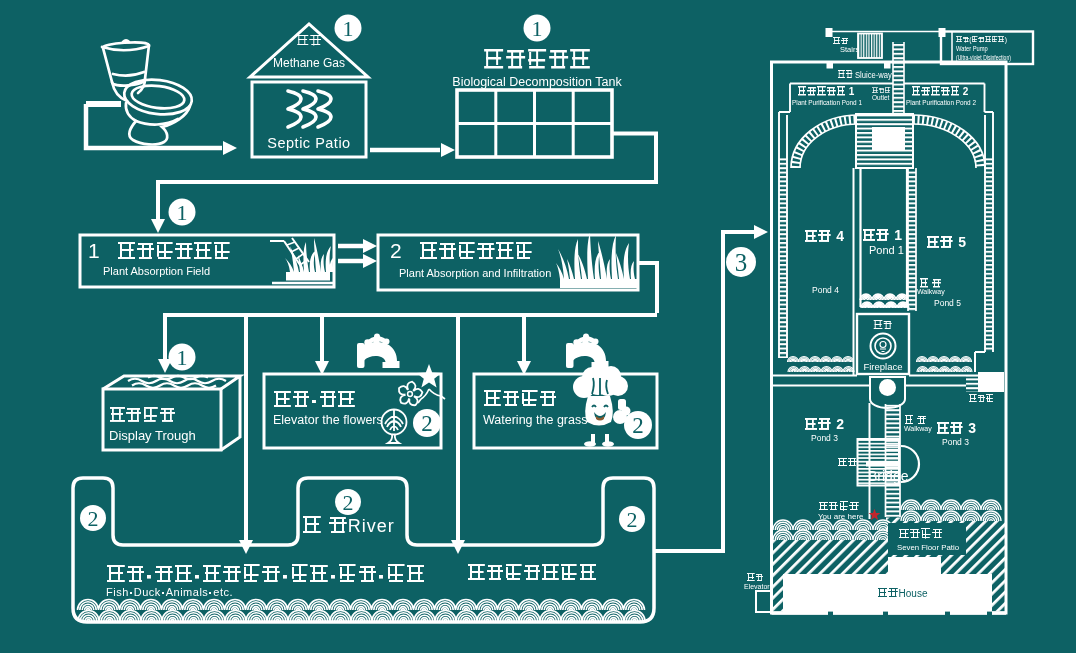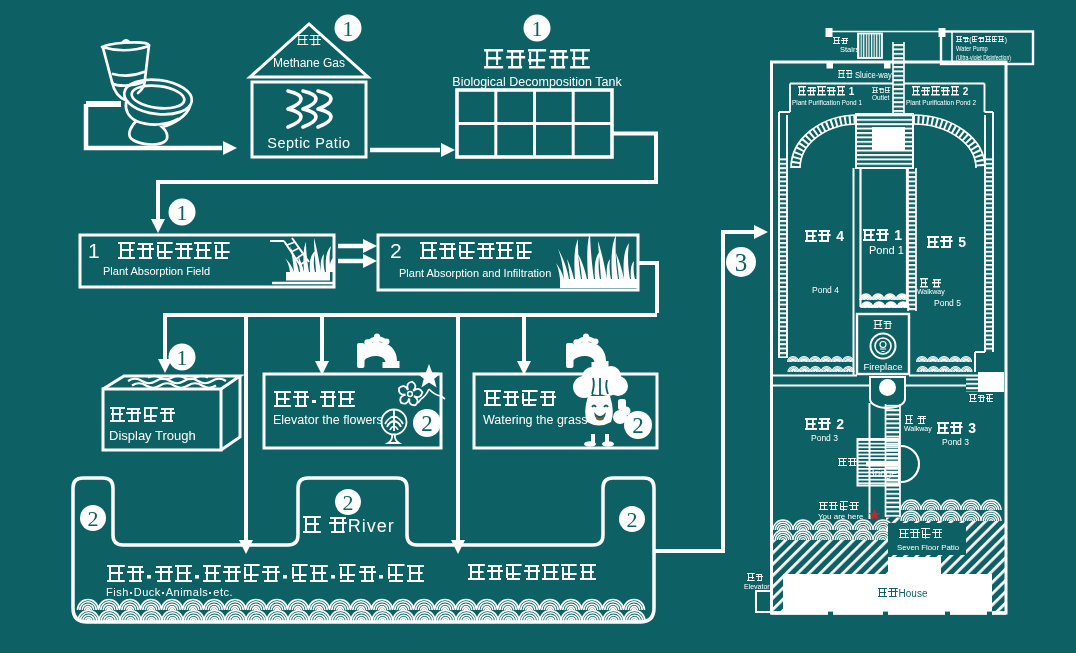--- a/index.html
+++ b/index.html
@@ -288,21 +288,21 @@
 <div class="lb" style="left:862px;top:228px;font-size:14px;letter-spacing:1px;"><i class="cb"></i><i class="cb"></i> <b>1</b></div>
 <div class="lb" style="left:869px;top:245px;font-size:11px;">Pond 1</div>
 <div class="lb" style="left:926px;top:235px;font-size:14px;letter-spacing:1px;"><i class="cb"></i><i class="cb"></i> <b>5</b></div>
 <div class="lb" style="left:934px;top:252px;font-size:8.5px;margin-top:47px;">Pond 5</div>
 <div class="lb" style="left:919px;top:278px;font-size:10px;"><i class="cb"></i> <i class="cb"></i></div>
 <div class="lb" style="left:917px;top:287.5px;font-size:7px;">Walkway</div>
 <div class="lb" style="left:883px;top:320px;font-size:9.5px;letter-spacing:1px;transform:translateX(-50%);"><i class="c"></i><i class="c"></i></div>
 <div class="lb" style="left:883px;top:362px;font-size:9.5px;transform:translateX(-50%);">Fireplace</div>
 <div class="lb" style="left:969px;top:394px;font-size:8.5px;"><i class="c"></i><i class="c"></i><i class="c"></i></div>
 <div class="lb" style="left:837px;top:457px;font-size:10.5px;letter-spacing:0.5px;"><i class="c"></i><i class="c"></i></div>
-<div class="lb" style="left:837px;top:468.5px;font-size:10px;padding-left:31px;">Bridge</div>
+<div class="lb" style="left:837px;top:468.5px;font-size:14px;padding-left:31px;">Bridge</div>
 <div class="lb" style="left:904px;top:415px;font-size:10px;"><i class="c"></i> <i class="c"></i></div>
 <div class="lb" style="left:904px;top:424.5px;font-size:7px;">Walkway</div>
 <div class="lb" style="left:804px;top:417px;font-size:14px;letter-spacing:1px;"><i class="cb"></i><i class="cb"></i> <b>2</b></div>
 <div class="lb" style="left:811px;top:434px;font-size:8.5px;">Pond 3</div>
 <div class="lb" style="left:936px;top:421px;font-size:14px;letter-spacing:1px;"><i class="cb"></i><i class="cb"></i> <b>3</b></div>
 <div class="lb" style="left:942px;top:438px;font-size:8.5px;">Pond 3</div>
 <div class="lb" style="left:818px;top:501px;font-size:10.5px;letter-spacing:0.5px;"><i class="c"></i><i class="c"></i><i class="c"></i><i class="c"></i></div>
 <div class="lb" style="left:818px;top:512.5px;font-size:8px;">You are here</div>
 <div class="lb" style="left:898px;top:528px;font-size:11.5px;letter-spacing:1px;"><i class="c"></i><i class="c"></i><i class="c"></i><i class="c"></i></div>
 <div class="lb" style="left:897px;top:543.5px;font-size:7.8px;">Seven Floor Patio</div>

